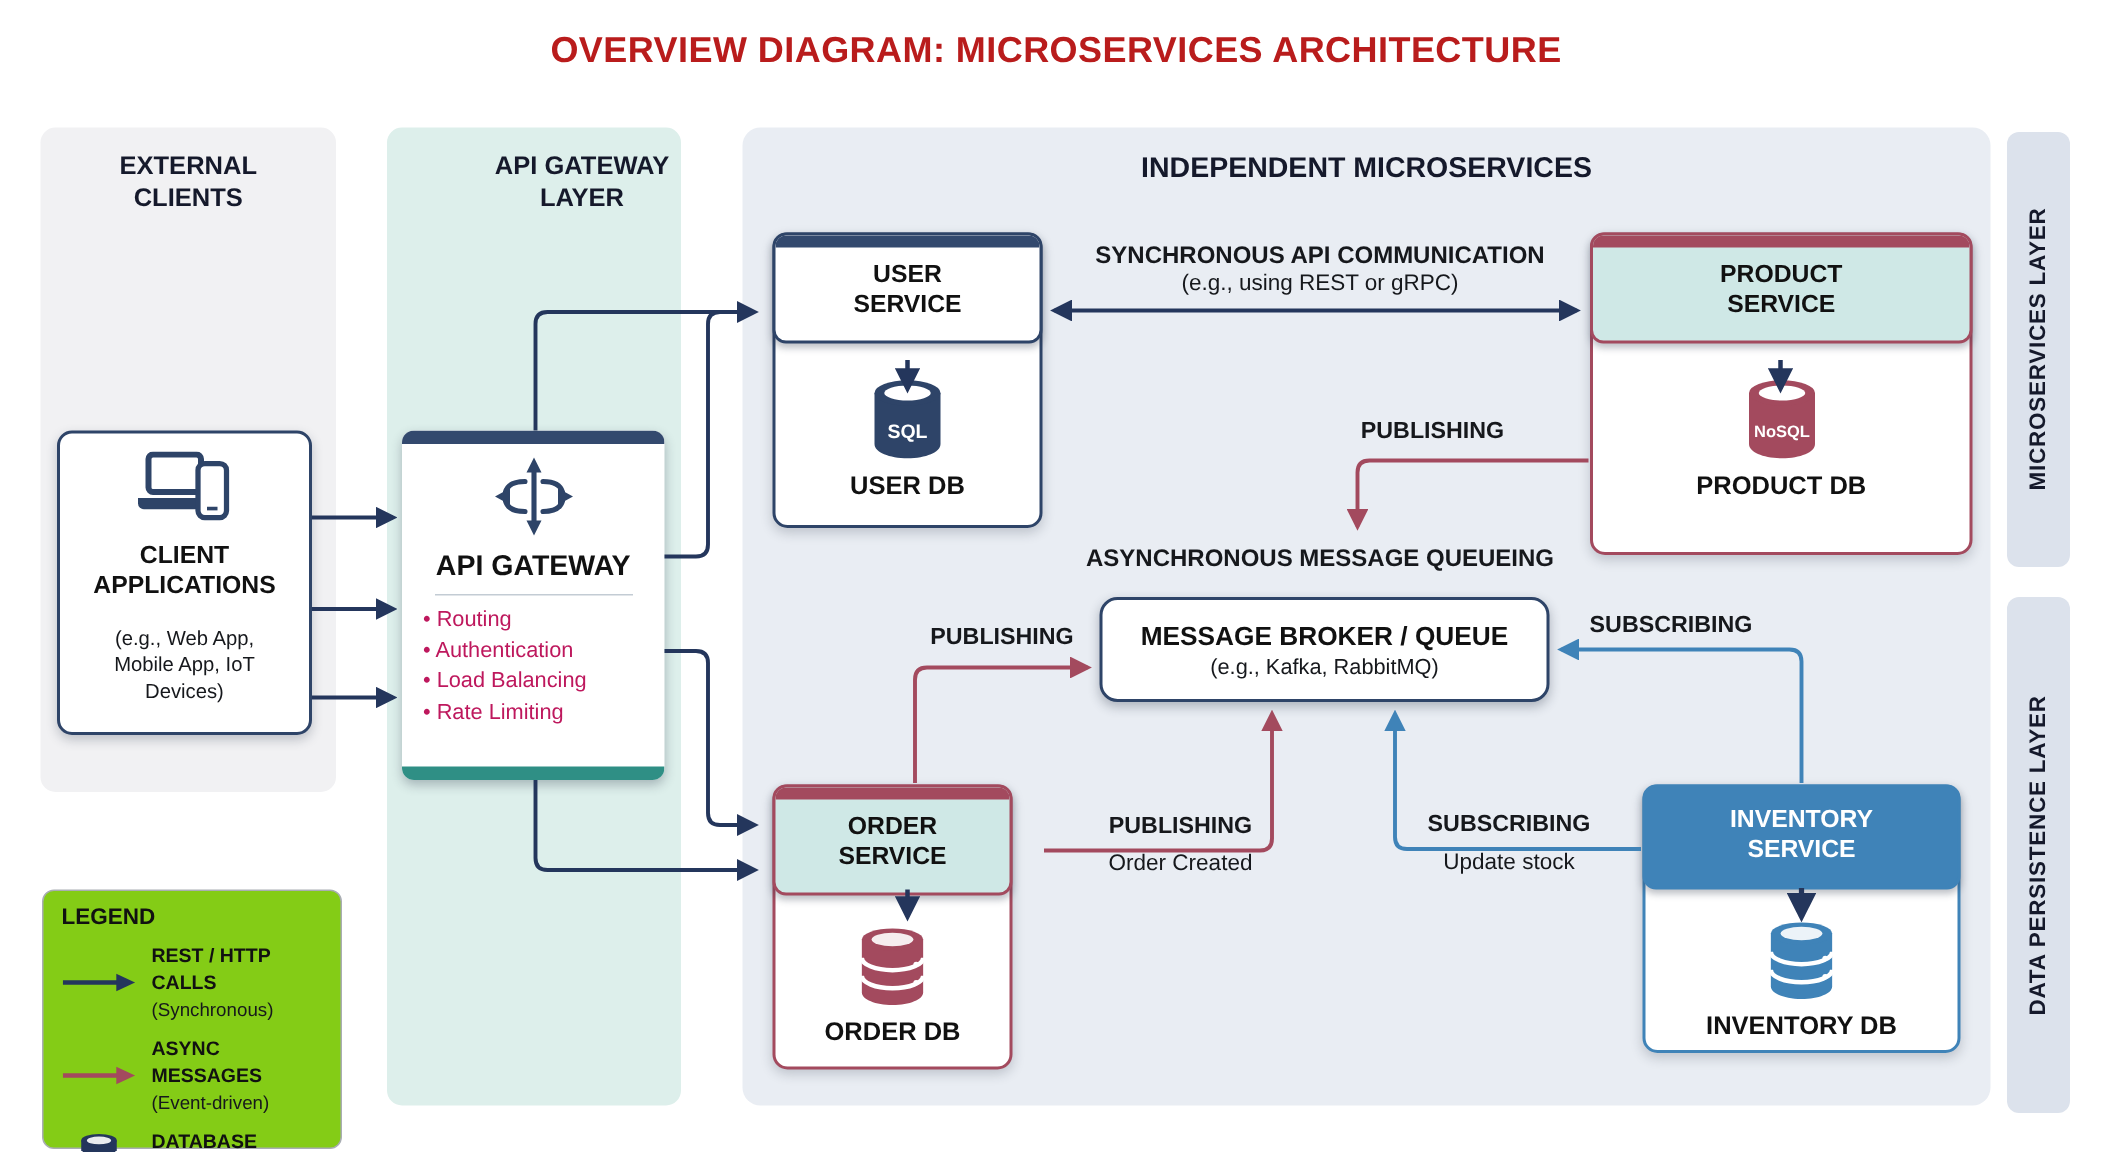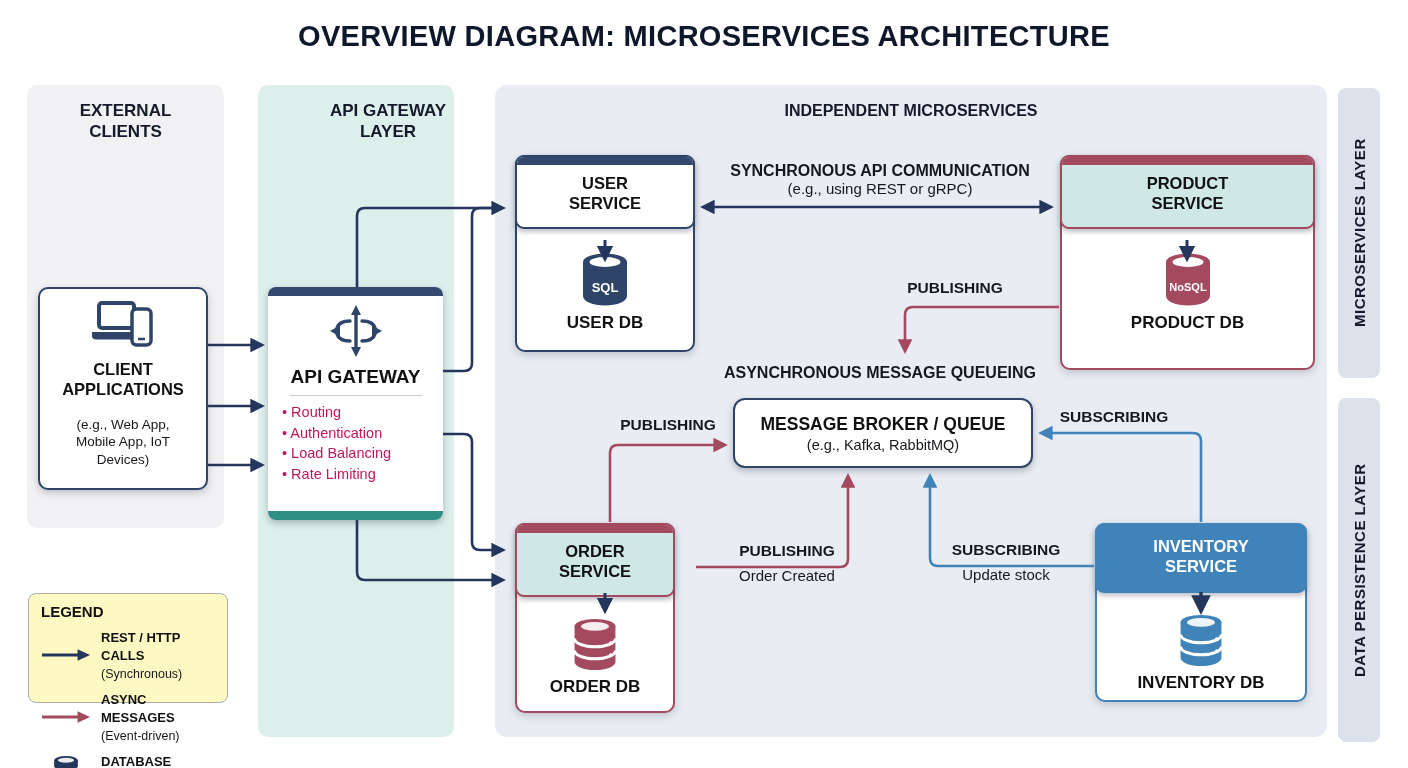--- a/index.html
+++ b/index.html
@@ -1,41 +1,41 @@
 <!DOCTYPE html>
 <html><head>
 <meta charset="utf-8">
 <style>
   html,body{margin:0;padding:0;background:#fff;}
   .stage{position:relative;width:1408px;height:768px;background:#ffffff;
          font-family:"Liberation Sans",sans-serif;overflow:hidden;}
 
   
   .page-title{position:absolute;left:0;top:20px;width:100%;text-align:center;
-    font-size:29px;font-weight:bold;color:#0f172a;letter-spacing:.3px;}
+    font-size:24px;font-weight:bold;color:#b91c1c;letter-spacing:.3px;}
 
   
   .bgcol{position:absolute;border-radius:10px;}
   .col-clients{left:27px;top:85px;width:197px;height:443px;background:#f1f1f3;}
   .col-gateway{left:258px;top:85px;width:196px;height:652px;background:#ddefeb;}
   .col-main{left:495px;top:85px;width:832px;height:652px;background:#e9edf3;border-radius:12px;}
   .pill{position:absolute;left:1338px;width:42px;background:#dce2ec;border-radius:8px;}
   .pill-micro{top:88px;height:290px;}
   .pill-data{top:398px;height:344px;}
   .pill-label{position:absolute;left:1338px;width:42px;display:flex;align-items:center;justify-content:center;
     writing-mode:vertical-rl;transform:rotate(180deg);font-weight:bold;font-size:15px;color:#15192b;letter-spacing:.5px;}
   .pl-micro{top:88px;height:290px;}
   .pl-data{top:398px;height:344px;}
 
   .col-head{position:absolute;font-weight:bold;font-size:17px;color:#15192b;text-align:center;line-height:1.25;}
   .ch-clients{left:27px;top:100px;width:197px;}
   .ch-clients span{display:inline-block;max-width:140px;}
   .ch-gateway{left:258px;top:100px;width:196px;padding-left:32px;}
   .ch-gateway span{display:inline-block;max-width:160px;}
-  .ch-main{left:495px;top:101px;width:832px;font-size:16px;}
+  .ch-main{left:495px;top:101px;width:832px;font-size:19px;}
 
   
   .client-box{position:absolute;left:38px;top:287px;width:170px;height:203px;background:#fff;
     border:2px solid #2e4468;border-radius:10px;box-shadow:0 3px 7px rgba(40,50,70,.25);
     display:flex;flex-direction:column;align-items:center;padding-top:12px;box-sizing:border-box;}
   .client-title{font-weight:bold;font-size:16.5px;color:#111;text-align:center;line-height:1.2;margin-top:8px;max-width:150px;}
   .client-sub{font-size:13.5px;color:#16181c;text-align:center;line-height:1.3;margin-top:16px;max-width:124px;}
 
   
   .gw-box{position:absolute;left:268px;top:287px;width:175px;height:233px;background:#fff;border-radius:8px;
@@ -89,21 +89,21 @@
   .l-async .b{font-size:16px;}
   .l-pub-prod{left:880px;top:279px;width:150px;}
   .l-pub-order-top{left:608px;top:416px;width:120px;}
   .l-pub-order-bot{left:722px;top:542px;width:130px;}
   .l-pub-order-bot .r{margin-top:7px;}
   .l-sub-top{left:1052px;top:408px;width:124px;}
   .l-sub-bot{left:942px;top:541px;width:128px;}
   .l-sub-bot .r{margin-top:7px;}
 
   
-  .legend{position:absolute;left:28px;top:593px;width:200px;height:110px;background:#fef9c3;border:1.5px solid #a9adb3;
+  .legend{position:absolute;left:28px;top:593px;width:200px;height:173px;background:#84cc16;border:1.5px solid #a9adb3;
     border-radius:8px;padding:9px 12px;box-sizing:border-box;}
   .legend-title{font-weight:bold;font-size:15px;color:#111;margin-bottom:8px;}
   .legend-row{display:flex;align-items:center;gap:10px;margin-bottom:8px;}
   .legend-icon{flex:none;width:50px;display:flex;justify-content:center;}
   .legend-text .lab{font-weight:bold;font-size:13px;color:#111;line-height:1.15;}
   .legend-text .sub{font-size:12.5px;color:#16181c;line-height:1.15;}
 
   .svg-layer{position:absolute;left:0;top:0;width:1408px;height:768px;pointer-events:none;}
 </style>
 </head>

